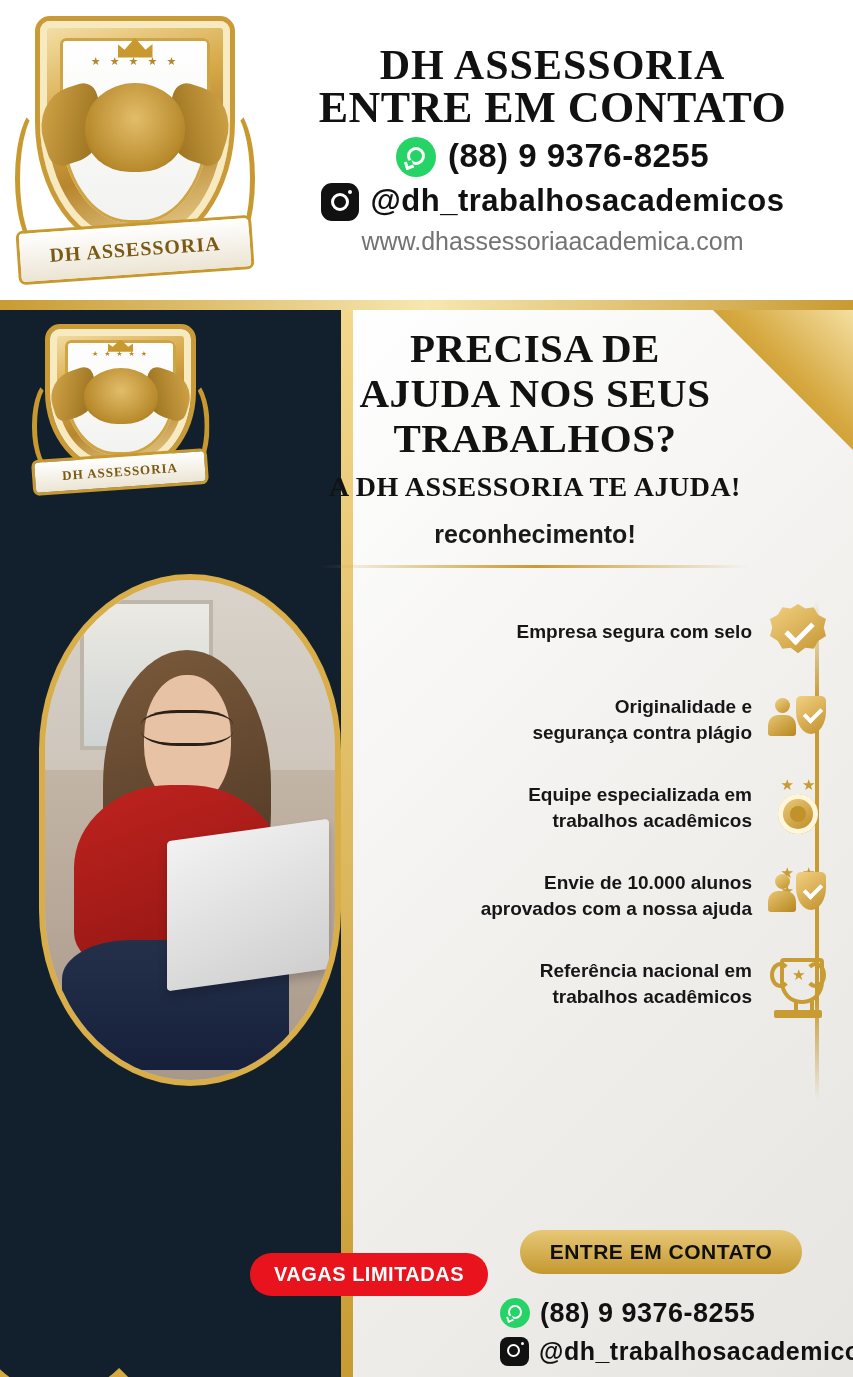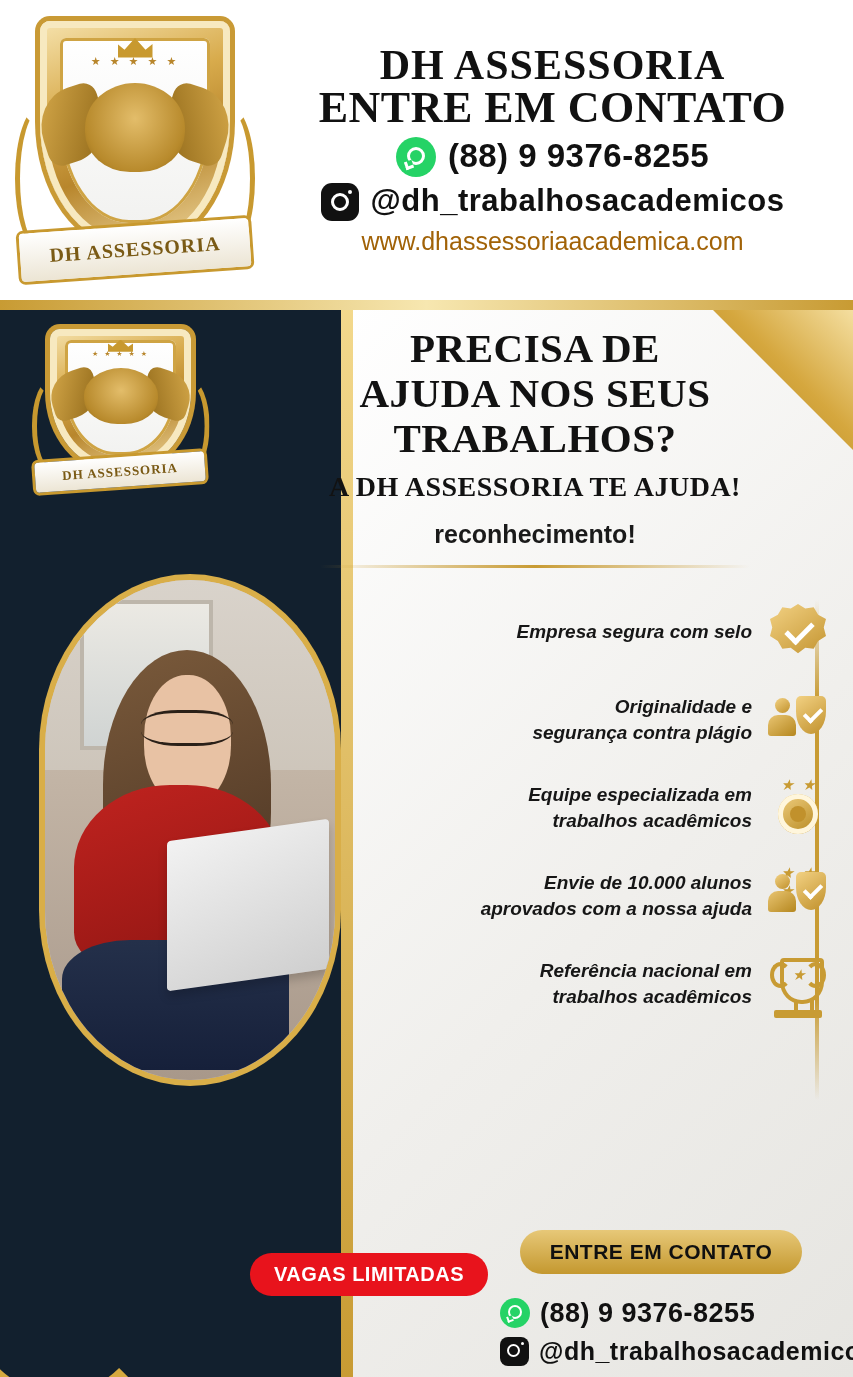--- a/index.html
+++ b/index.html
@@ -67,21 +67,21 @@
     font-weight: bold;
     font-size: 33px;
     color: #111;
     letter-spacing: 0.5px;
   }
   .contact-row.insta .txt { font-size: 31px; }
   .site-line {
     text-align: center;
     font-family: "Liberation Sans", sans-serif;
     font-size: 25px;
-    color: #a16207;
+    color: #737373;
     letter-spacing: 0px;
     margin-top: 4px;
   }
 
   
   .wa-icon {
     width: 40px; height: 40px;
     border-radius: 50%;
     background: #25D366;
     position: relative;
@@ -392,21 +392,20 @@
     box-shadow: 0 6px 10px rgba(0,0,0,.18);
   }
 
   
   .benefits {
     position: absolute;
     left: 375px;
     top: 300px;
     width: 455px;
     z-index: 4;
-    font-style: italic;
   }
   .benefit {
     display: flex;
     align-items: center;
     justify-content: flex-end;
     gap: 14px;
     margin-bottom: 24px;
   }
   .benefit .b-text {
     text-align: right;

